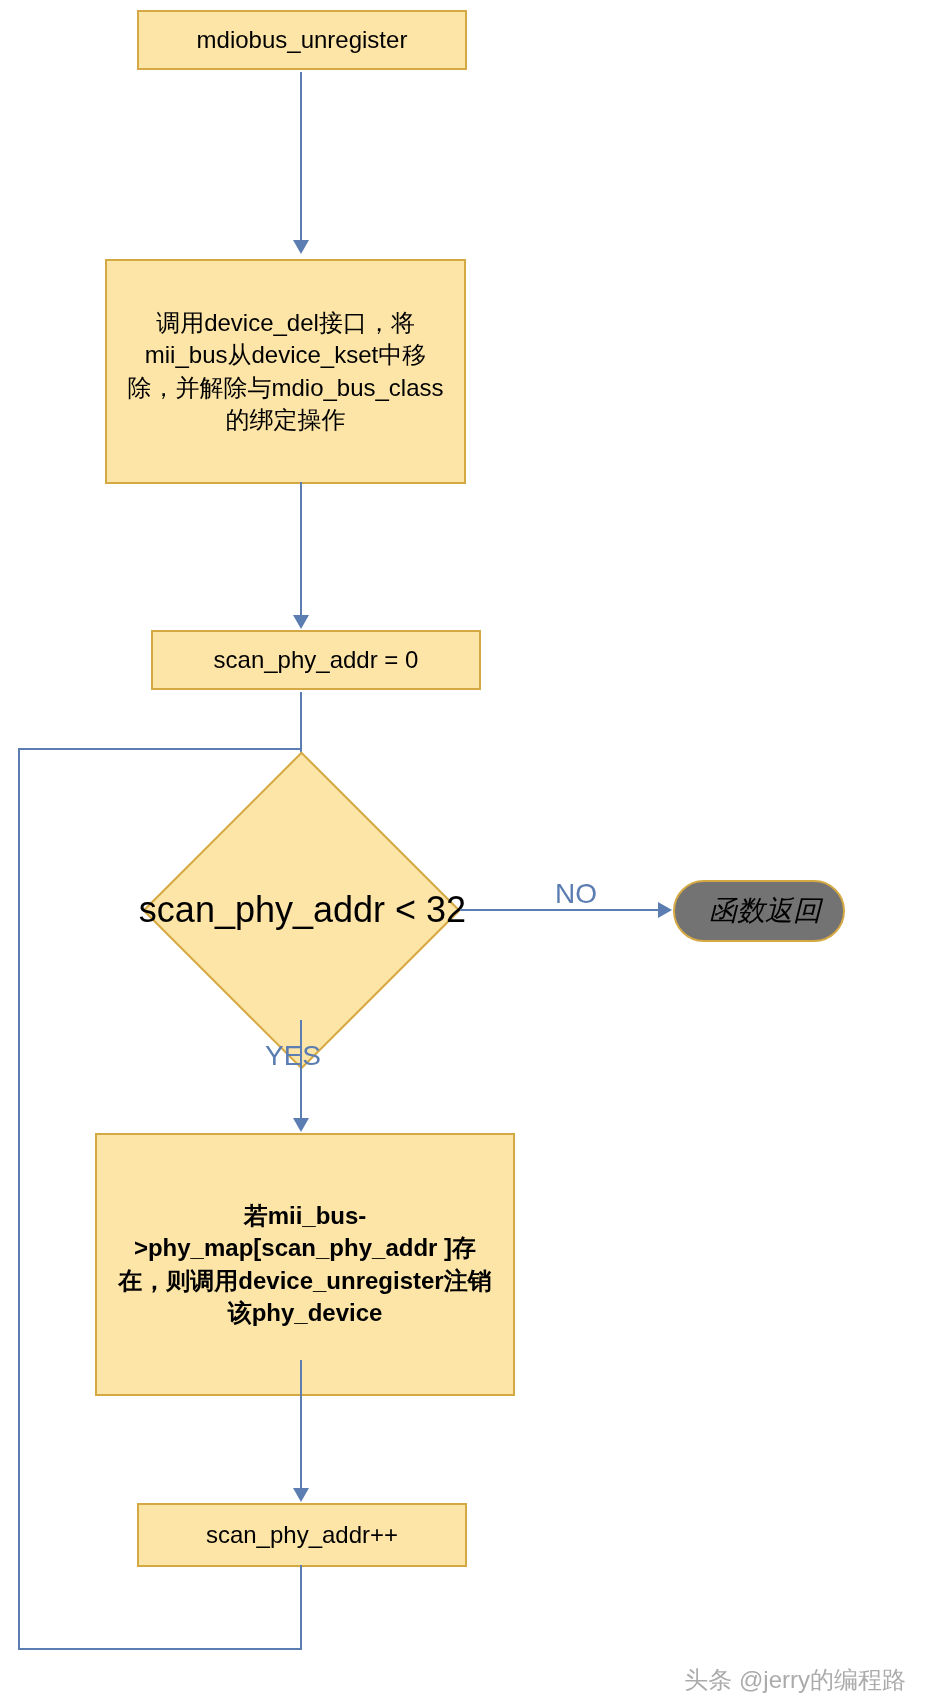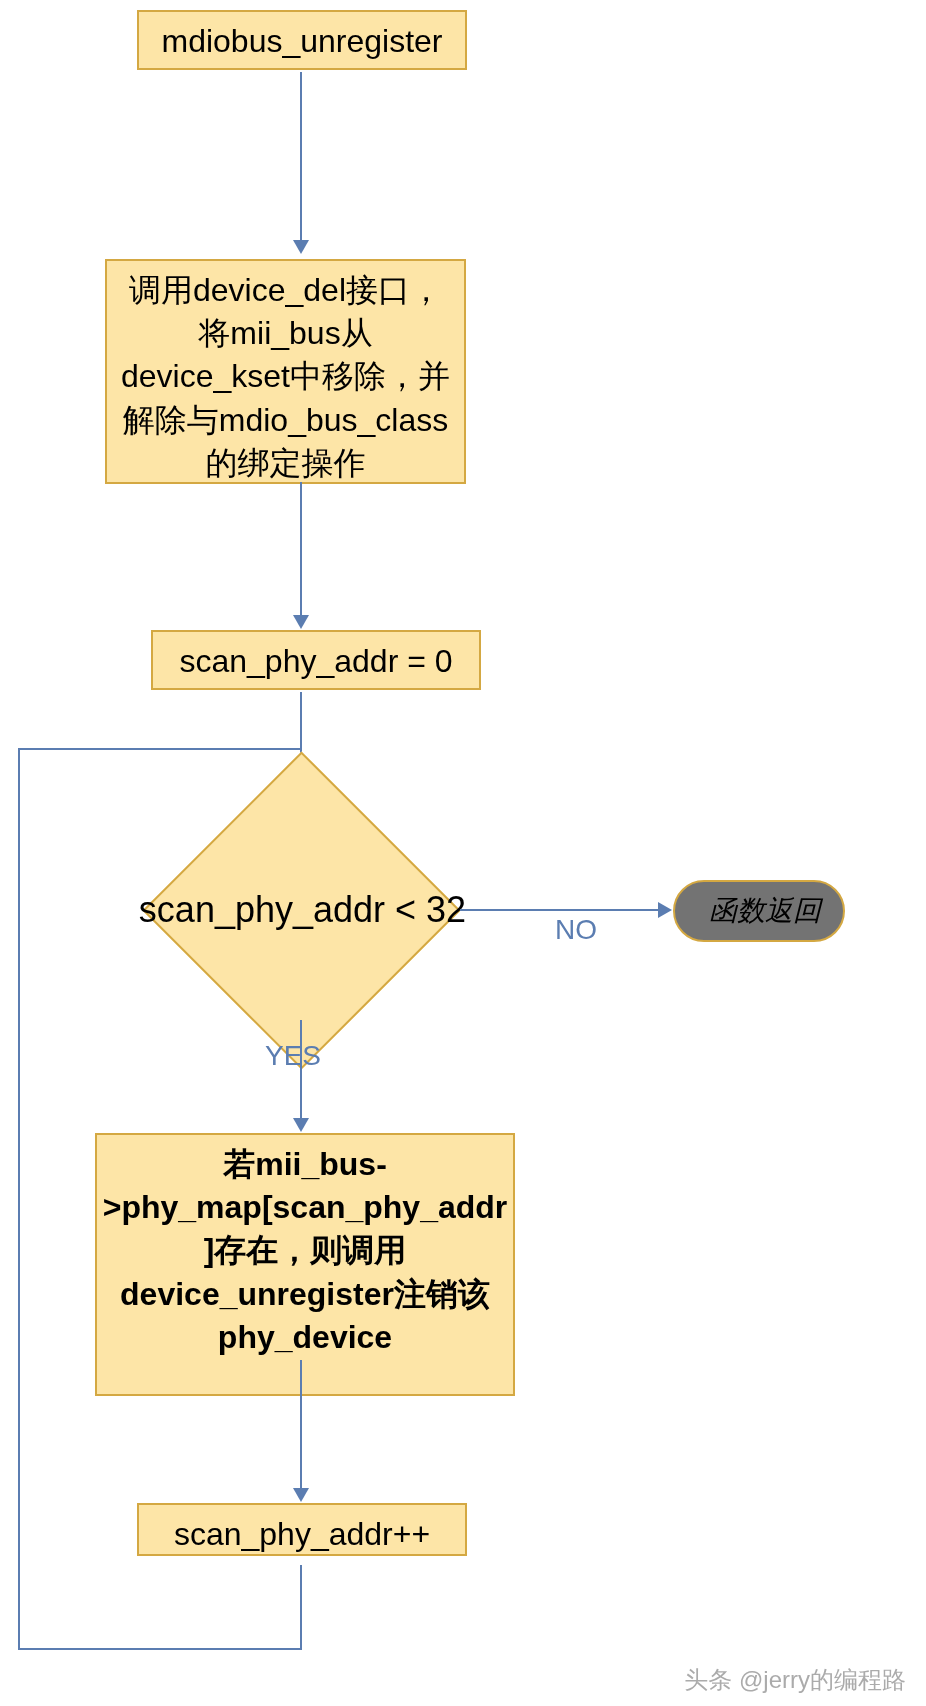--- a/index.html
+++ b/index.html
@@ -8,25 +8,25 @@
       height: 1706px;
       background: #ffffff;
       font-family: "Microsoft YaHei", "SimSun", Arial, sans-serif;
       position: relative;
     }
     .box {
       position: absolute;
       background: #fde5a7;
       border: 2px solid #d4a842;
       display: flex;
-      align-items: flex-start;
+      align-items: center;
       justify-content: center;
       text-align: center;
-      padding: 8px 14px;
-      font-size: 32px;
+      padding: 20px 14px;
+      font-size: 24px;
       color: #000;
       line-height: 1.35;
     }
     .diamond {
       position: absolute;
       background: #fde5a7;
       border: 2px solid #d4a842;
       transform: rotate(45deg);
     }
     .diamond-text {
@@ -111,38 +111,38 @@
 <div class="arrow-line" style="left:300px; top:692px; width:2px; height:115px;"></div>
 <div class="arrow-head arrow-down" style="left:293px; top:805px;"></div>
 
 <div class="diamond" style="left:189px; top:798px; width:225px; height:225px;"></div>
 <div class="diamond-text" style="left:110px; top:870px; width:385px; height:80px;">
   <span>scan_phy_addr &lt; 32</span>
 </div>
 
 <div class="arrow-line" style="left:460px; top:909px; width:200px; height:2px;"></div>
 <div class="arrow-head arrow-right" style="left:658px; top:902px;"></div>
-<div class="label" style="left:555px; top:878px;margin-top:36px;">NO</div>
+<div class="label" style="left:555px; top:878px;">NO</div>
 
 <div class="oval" style="left:673px; top:880px; width:172px; height:62px;">
   <span>函数返回</span>
 </div>
 
 <div class="arrow-line" style="left:300px; top:1020px; width:2px; height:100px;"></div>
 <div class="arrow-head arrow-down" style="left:293px; top:1118px;"></div>
 <div class="label" style="left:265px; top:1040px;">YES</div>
 
 <div class="box" style="left:95px; top:1133px; width:420px; height:263px;font-weight:bold;">
   <span>若mii_bus-&gt;phy_map[scan_phy_addr ]存在，则调用device_unregister注销该phy_device</span>
 </div>
 
 <div class="arrow-line" style="left:300px; top:1360px; width:2px; height:130px;"></div>
 <div class="arrow-head arrow-down" style="left:293px; top:1488px;"></div>
 
-<div class="box" style="left:137px; top:1503px; width:330px; height:53px;">
+<div class="box" style="left:137px; top:1503px; width:330px; height:64px;">
   <span>scan_phy_addr++</span>
 </div>
 
 <div class="arrow-line" style="left:300px; top:1565px; width:2px; height:85px;"></div>
 
 <div class="arrow-line" style="left:18px; top:1648px; width:284px; height:2px;"></div>
 
 <div class="arrow-line" style="left:18px; top:748px; width:2px; height:902px;"></div>
 
 <div class="arrow-line" style="left:18px; top:748px; width:284px; height:2px;"></div>

